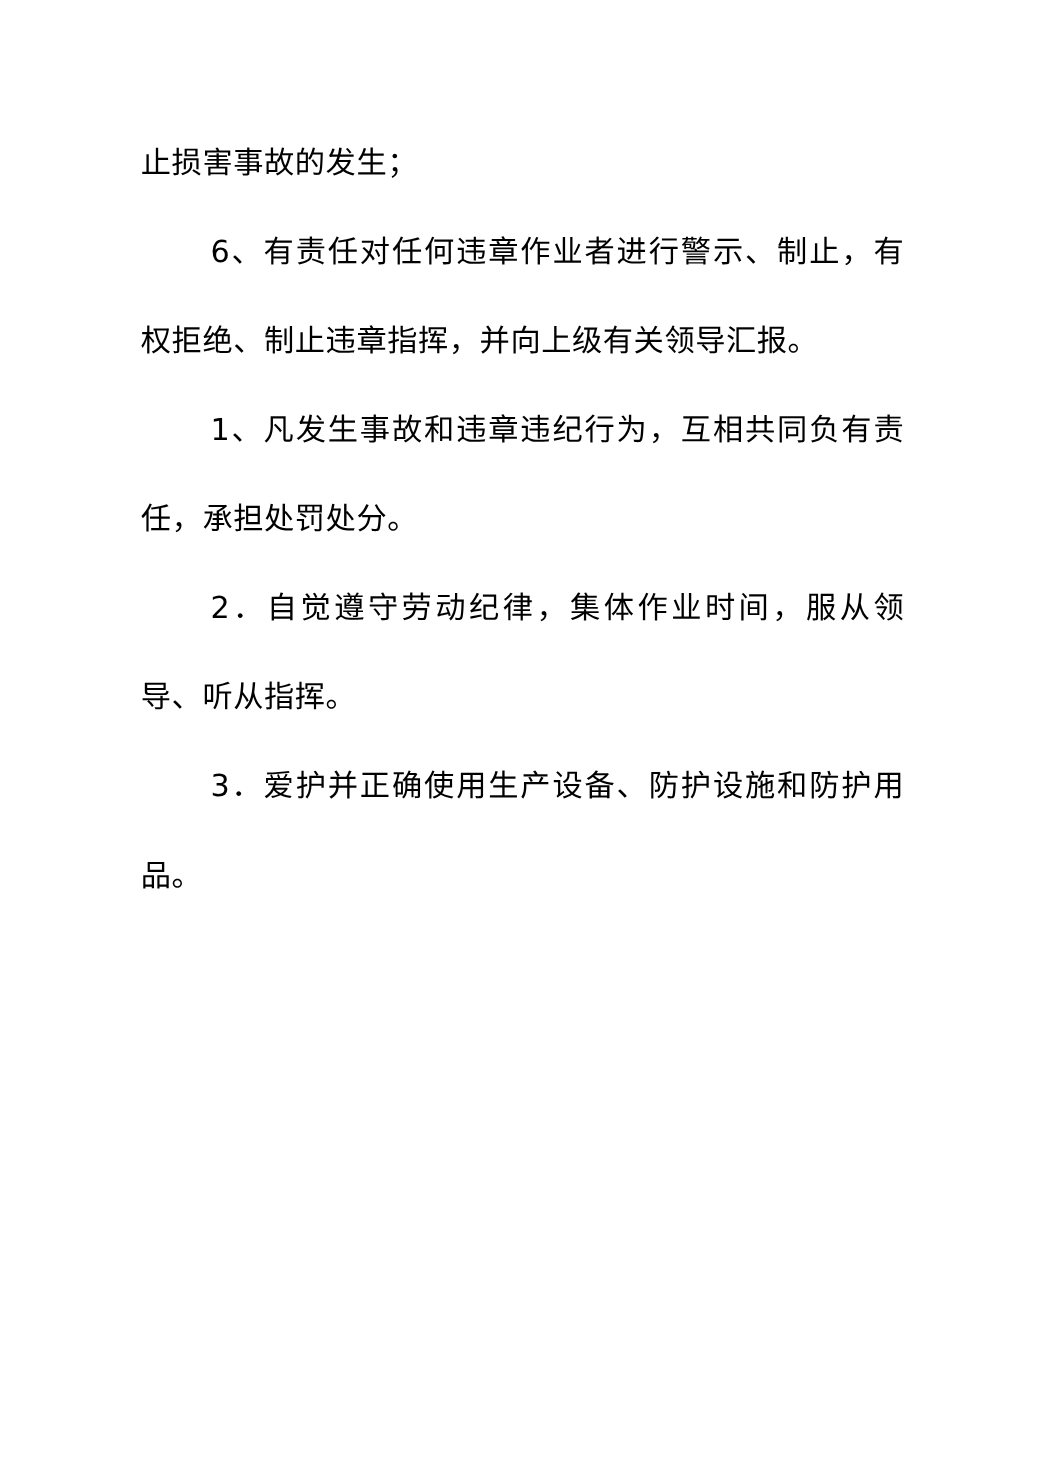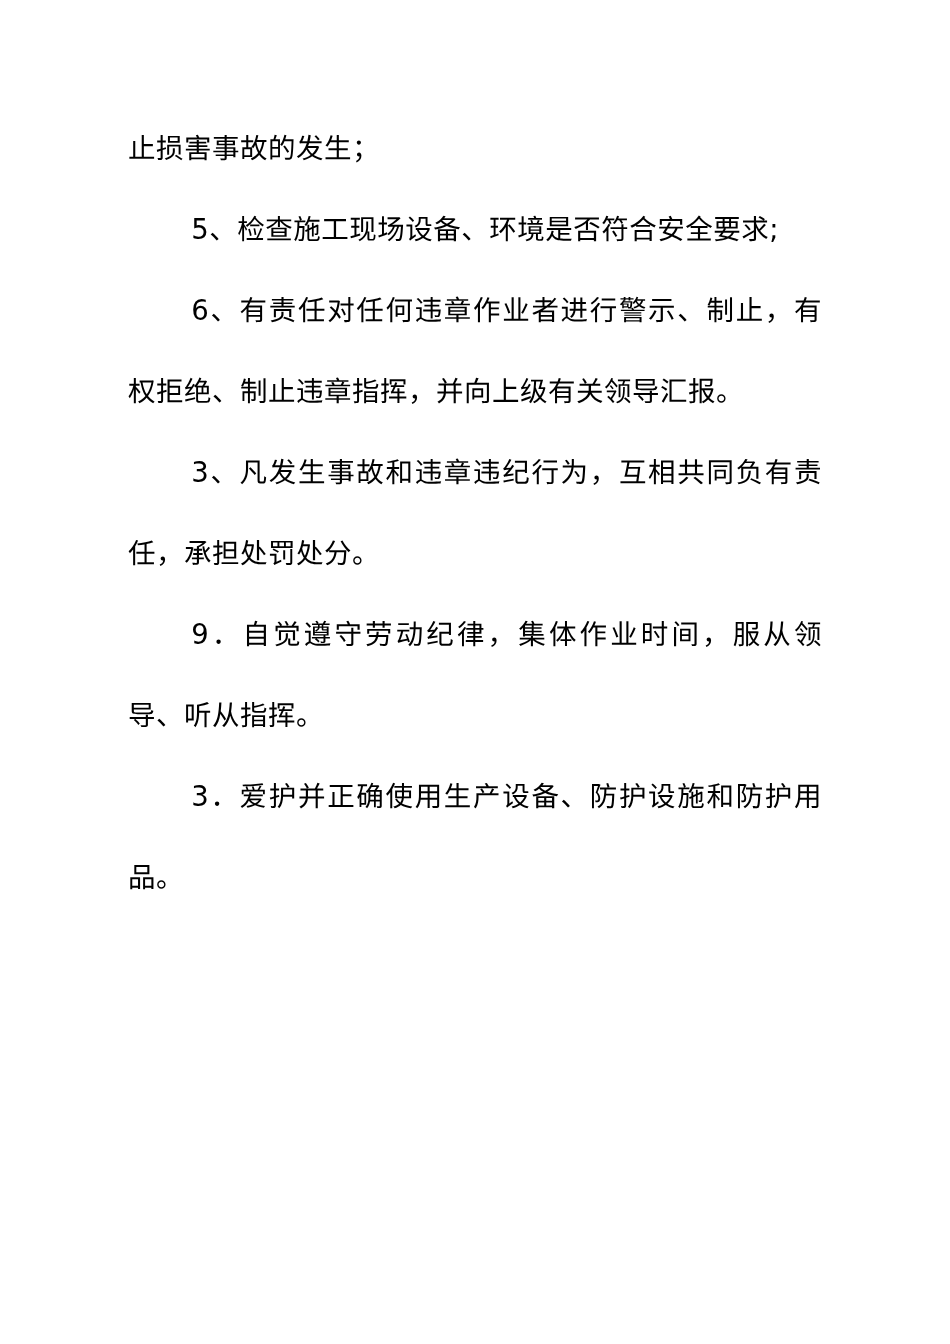--- a/index.html
+++ b/index.html
@@ -37,20 +37,19 @@
   .para.indent-num {
     text-indent: 2.3em;
   }
 </style>
 </head>
 <body>
 
 <div class="page">
   <div class="doc-body">
     <p class="para">止损害事故的发生；</p>
-    <p class="para indent-num">5、检查施工现场设备、环境是否符合安全要求;</p>
     <p class="para indent-num">6、有责任对任何违章作业者进行警示、制止，有权拒绝、制止违章指挥，并向上级有关领导汇报。</p>
-    <p class="para indent-num">3、凡发生事故和违章违纪行为，互相共同负有责任，承担处罚处分。</p>
-    <p class="para indent-num">9．自觉遵守劳动纪律，集体作业时间，服从领导、听从指挥。</p>
+    <p class="para indent-num">1、凡发生事故和违章违纪行为，互相共同负有责任，承担处罚处分。</p>
+    <p class="para indent-num">2．自觉遵守劳动纪律，集体作业时间，服从领导、听从指挥。</p>
     <p class="para indent-num">3．爱护并正确使用生产设备、防护设施和防护用品。</p>
 
   </div>
 </div>
 
 </body></html>

